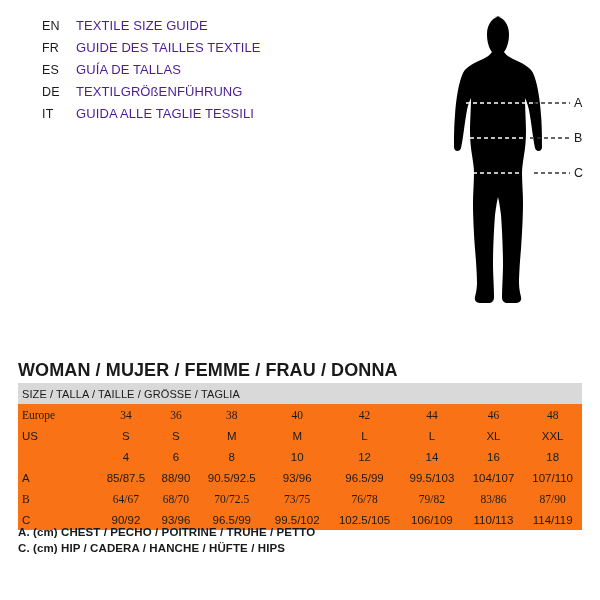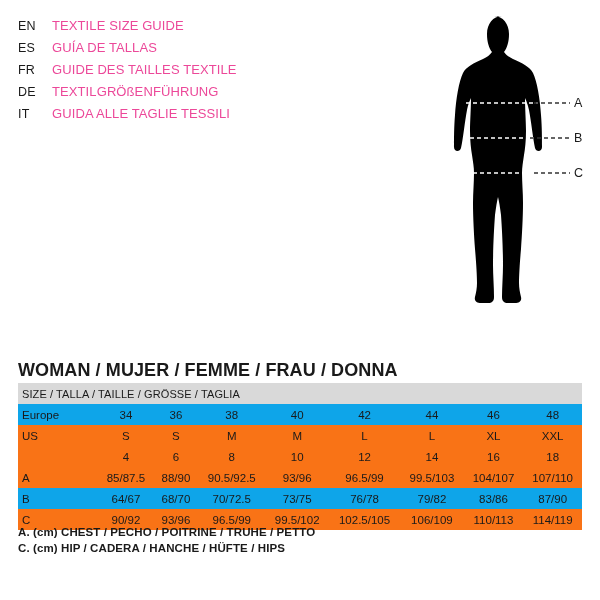--- a/index.html
+++ b/index.html
@@ -32,24 +32,25 @@
     display: flex;
     align-items: baseline;
     margin-bottom: 2px;
     height: 20px;
   }
   .lang-code {
     width: 34px;
     font-size: 12.5px;
     color: #1a1a1a;
     letter-spacing: 0.2px;
+    margin-left: 24px;
   }
   .lang-text {
     font-size: 13px;
-    color: #ec4899;
+    color: #4c1d95;
     letter-spacing: 0.1px;
   }
 
   
   .figure-wrap {
     position: absolute;
     top: 10px;
     left: 430px;
     width: 160px;
     height: 360px;
@@ -103,21 +104,22 @@
     text-align: left;
     font-weight: bold;
     font-size: 11px;
     letter-spacing: 0.1px;
     margin-left: 20px;
   }
   .row-alt {
     background: #f97316;
   }
   .row-plain {
-    background: #0ea5e9;
+    background: #f97316;
+    font-family: Liberation Serif, serif;
   }
   .lbl {
     text-align: left !important;
     padding-left: 4px !important;
     width: 72px;
   }
 
   
   .legend {
     position: absolute;
@@ -137,26 +139,26 @@
 <body>
 
 <div class="page">
 
   <div class="lang-block">
     <div class="lang-row">
       <span class="lang-code">EN</span>
       <span class="lang-text">TEXTILE SIZE GUIDE</span>
     </div>
     <div class="lang-row">
+      <span class="lang-code">FR</span>
+      <span class="lang-text">GUIDE DES TAILLES TEXTILE</span>
+    </div>
+    <div class="lang-row">
       <span class="lang-code">ES</span>
       <span class="lang-text">GUÍA DE TALLAS</span>
-    </div>
-    <div class="lang-row">
-      <span class="lang-code">FR</span>
-      <span class="lang-text">GUIDE DES TAILLES TEXTILE</span>
     </div>
     <div class="lang-row">
       <span class="lang-code">DE</span>
       <span class="lang-text">TEXTILGRÖßENFÜHRUNG</span>
     </div>
     <div class="lang-row">
       <span class="lang-code">IT</span>
       <span class="lang-text">GUIDA ALLE TAGLIE TESSILI</span>
     </div>
   </div>

